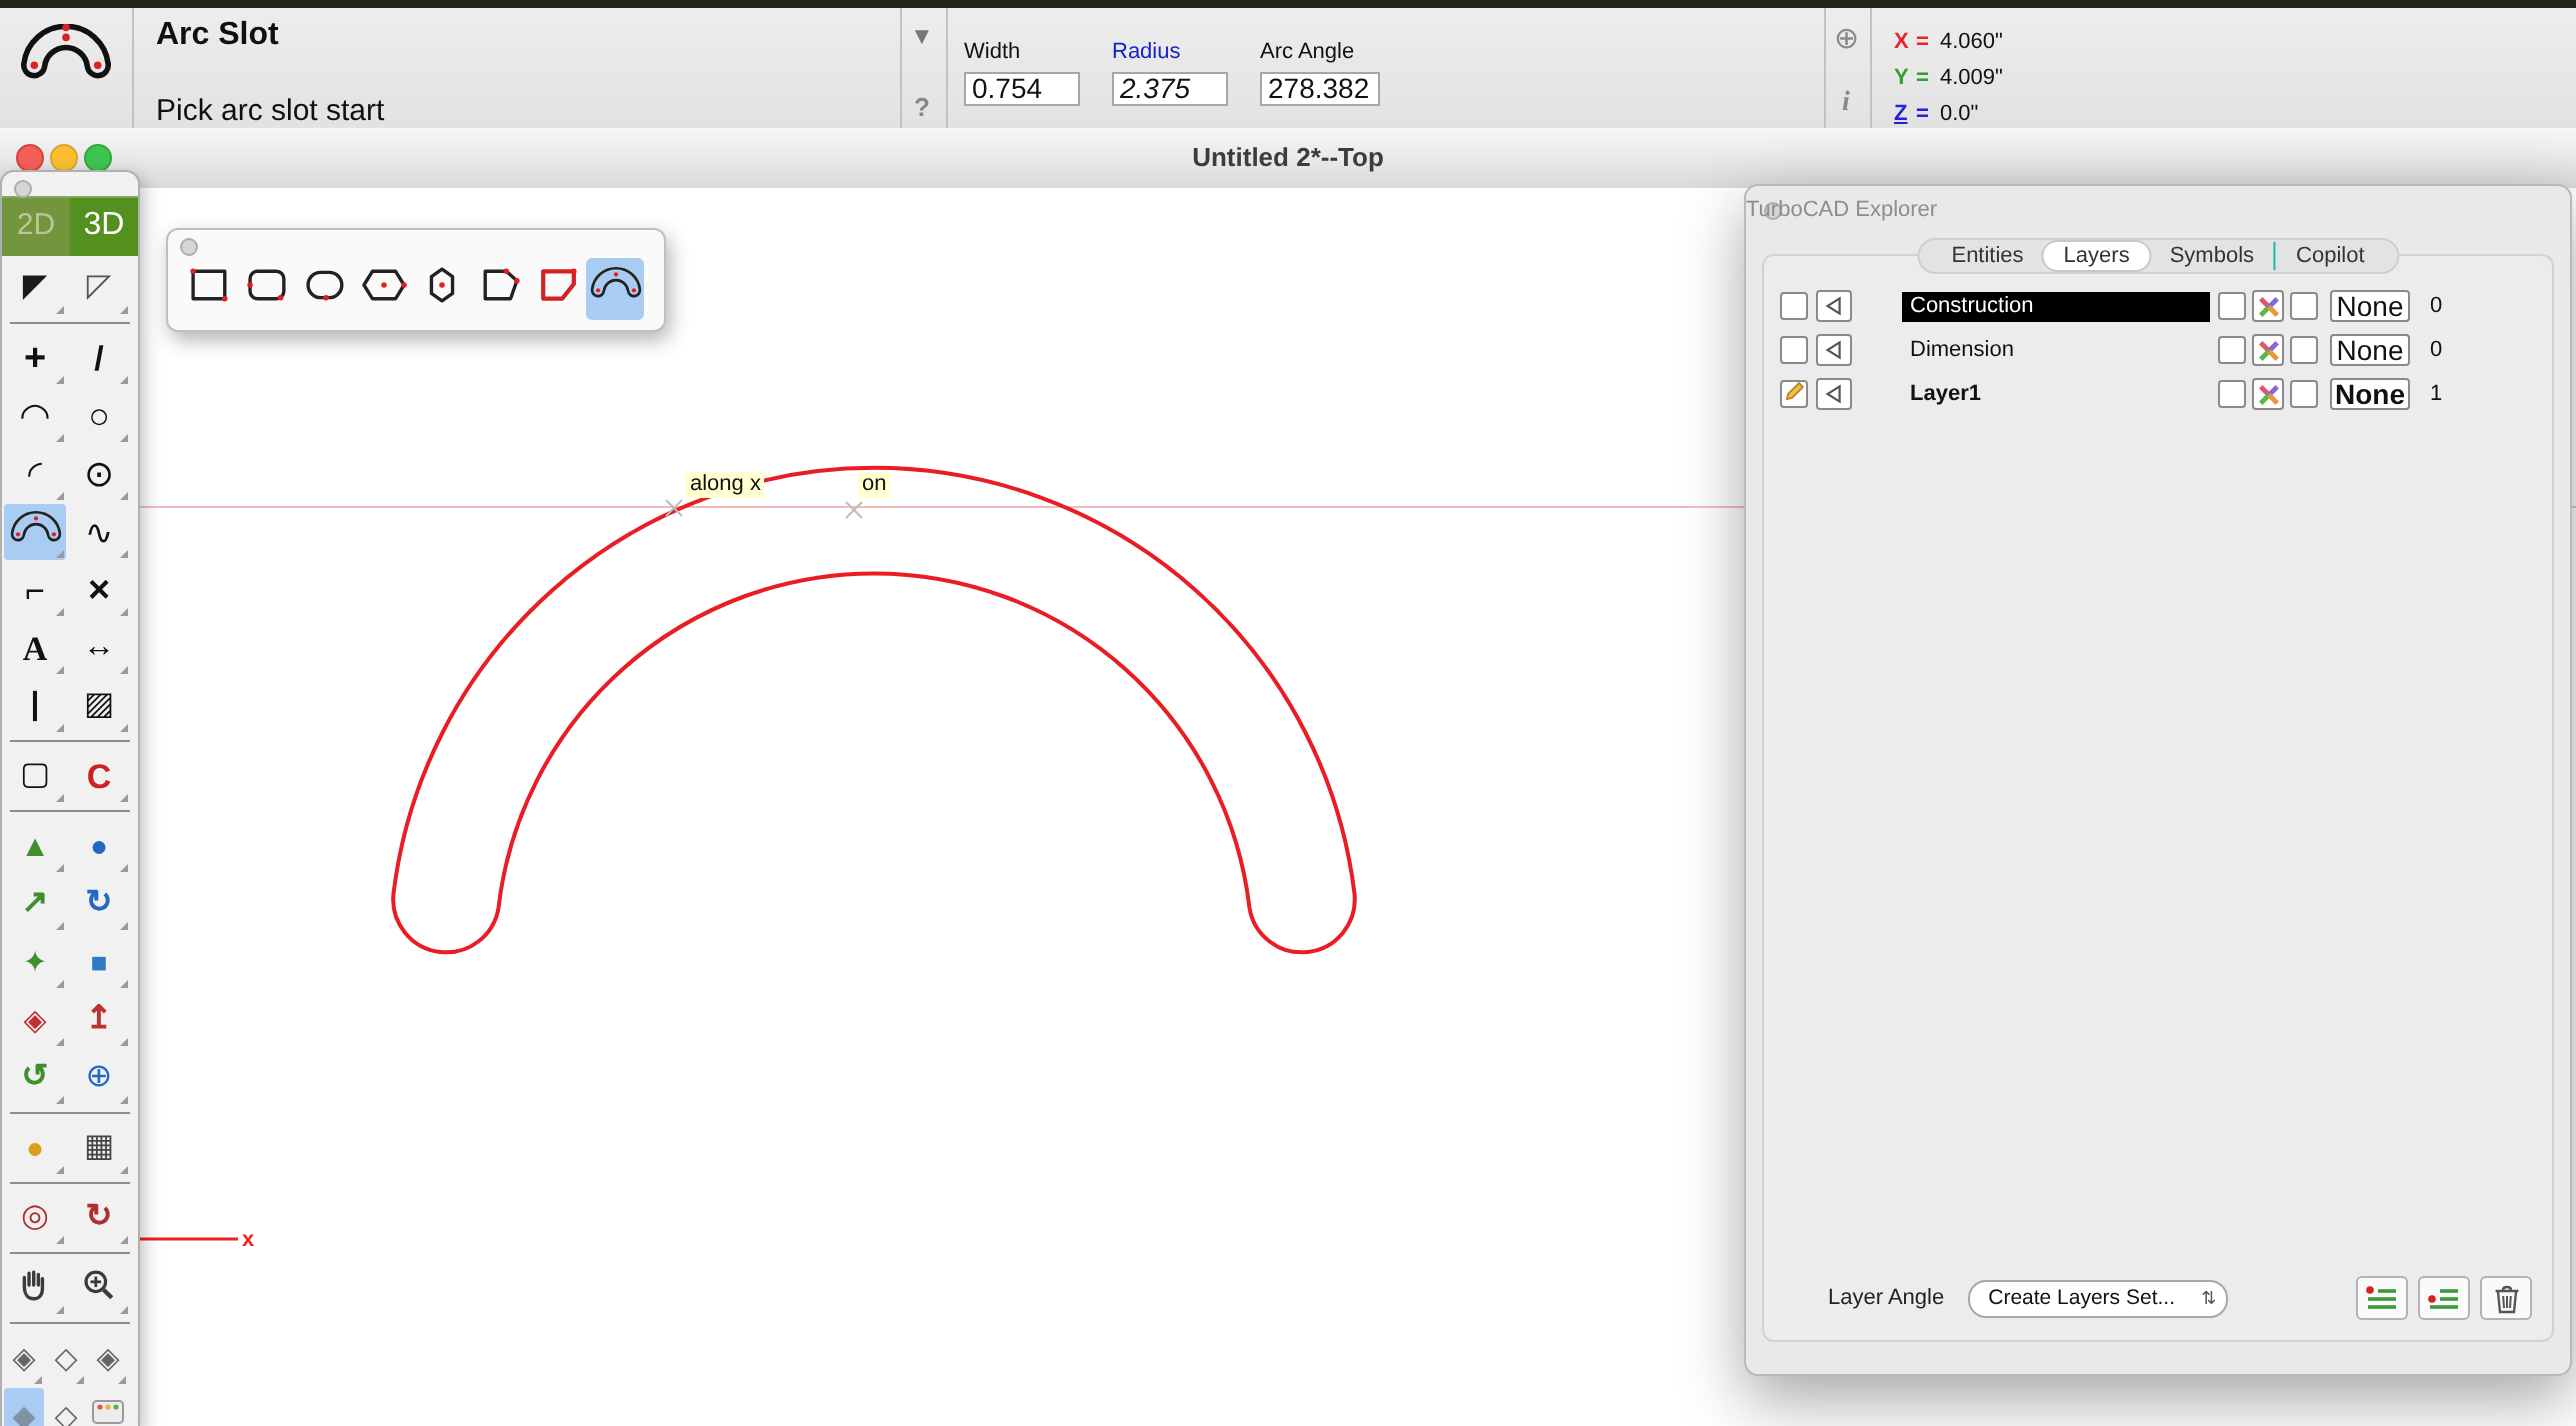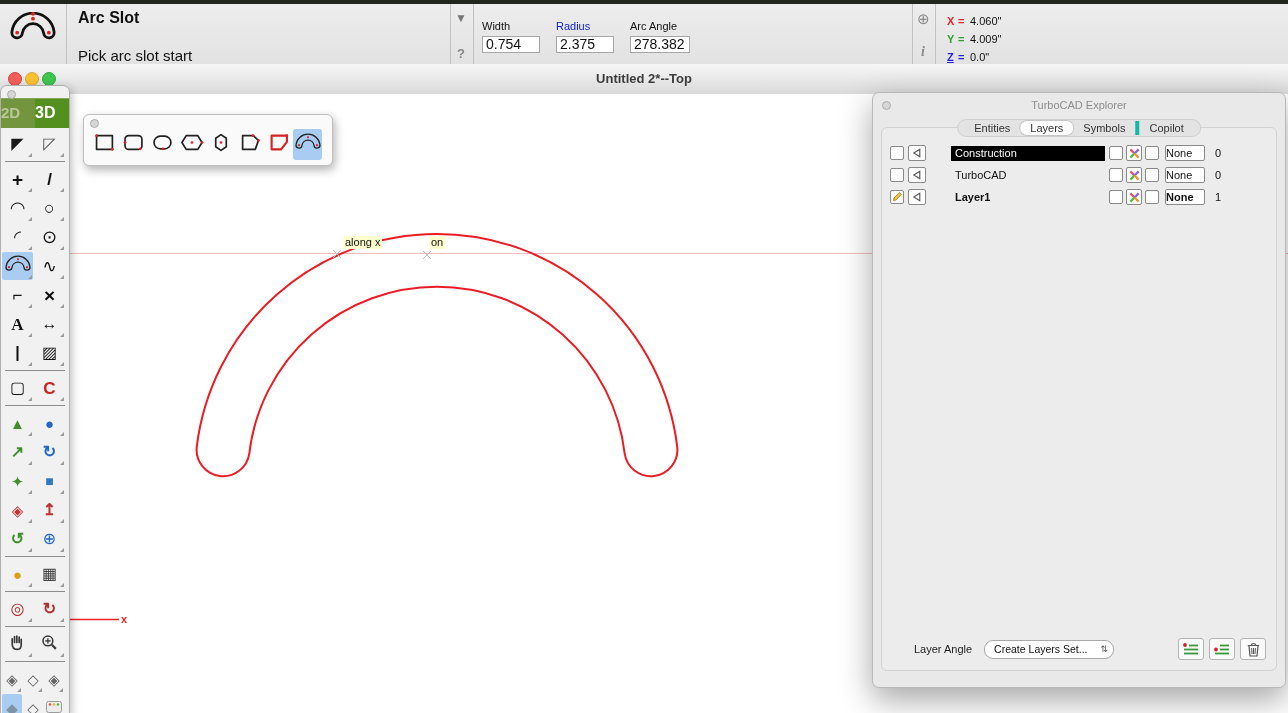--- a/index.html
+++ b/index.html
@@ -49,21 +49,21 @@
 
   
   #palette{left:0;top:85px;width:68px;height:628px;background:#f1f1f1;
            border:1px solid #b0b0b0;border-radius:7px 7px 0 0;
            box-shadow:2px 3px 9px rgba(0,0,0,.25)}
   #palette-grip{height:12px;position:relative}
   .paldot{position:absolute;left:6px;top:4px;width:7px;height:7px;border-radius:50%;
           background:#d6d6d6;border:1px solid #adadad}
   #dim-tabs{height:29px;display:flex;background:linear-gradient(90deg,#73953e 0 49%,#53901d 51%);
             border-top:1px solid #87a65b}
-  #dim-tabs .dtab{flex:1;text-align:left;line-height:28px;font-weight:bold}
+  #dim-tabs .dtab{flex:1;text-align:center;line-height:28px;font-weight:normal}
   #tab-2d{color:#b9c79b;font-size:15px}
   #tab-3d{color:#fff;font-size:16px}
   #tool-grid{padding-top:2px}
   .prow{display:flex;padding-left:1px}
   .tcell{width:31px;height:28px;margin:0 1px 1px 0;display:flex;align-items:center;
          justify-content:center;position:relative;border-radius:2px}
   .tcell::after{content:"";position:absolute;right:1px;bottom:1px;width:0;height:0;
          border-left:4px solid transparent;border-bottom:4px solid #9a9a9a}
   .tcell.sel{background:#a9cdf2}
   .tcell .g{font-size:16px;line-height:1}
@@ -73,46 +73,46 @@
   
   #shapesbar{left:83px;top:114px;width:248px;height:50px;background:#fafafa;
              border:1px solid #bfbfbf;border-radius:6px;box-shadow:2px 4px 10px rgba(0,0,0,.3)}
   #shapes-row{position:absolute;left:6px;top:14px;display:flex}
   .scell{width:29px;height:31px;display:flex;align-items:center;justify-content:center;border-radius:3px}
   .scell.sel{background:#a9cdf2}
 
   
   #explorer{left:872px;top:92px;width:412px;height:594px;background:#e9e9e9;
             border:1px solid #b9b9b9;border-radius:7px;box-shadow:0 12px 32px rgba(0,0,0,.35)}
-  #exp-title{position:absolute;top:6px;width:100%;text-align:center;font-size:11px;color:#8d8d8d}
+  #exp-title{position:absolute;top:6px;width:100%;font-size:11px;color:#8d8d8d}
   #exp-inner{position:absolute;left:8px;top:34px;right:8px;bottom:16px;background:#ececec;
              border:1px solid #d2d2d2;border-radius:6px}
   #exp-tabs{position:absolute;top:-9px;left:50%;transform:translateX(-50%);display:flex;
             align-items:center;background:#e3e3e3;border:1px solid #cfcfcf;border-radius:10px;
             padding:1px 6px;font-size:11px;color:#333;white-space:nowrap}
-  .etab{padding:1px 10px;border-right:4px solid #14b8a6}
+  .etab{padding:1px 10px;border-right:1px solid #14b8a6}
   .etab:last-child{border-right:none}
   .etab.sel{background:#fff;border-radius:8px;box-shadow:0 0 0 1px #c8c8c8;border-right:none}
   .etab.presel{border-right:none}
   #layer-rows{position:absolute;top:14px;left:6px;right:6px}
   .lrow{display:flex;align-items:center;height:22px}
   .cb{width:12px;height:12px;background:#fff;border:1px solid #8a8a8a;border-radius:2px;
       flex:none;display:flex;align-items:center;justify-content:center}
   .cb1{margin-left:2px}
   .tribtn{width:16px;height:14px;background:#fff;border:1px solid #8a8a8a;border-radius:2px;
           margin-left:4px;flex:none;display:flex;align-items:center;justify-content:center}
   .lname{width:146px;margin-left:25px;font-size:11px;height:15px;line-height:15px;
          padding:0 4px;color:#111;flex:none;white-space:nowrap;overflow:hidden}
   .lname.sel{background:#000;color:#fff}
   .lname.b{font-weight:bold}
   .cb2{margin-left:4px}.cb3{margin-left:3px}
   .colorx{width:14px;height:14px;background:#fff;border:1px solid #8a8a8a;border-radius:2px;
           margin-left:3px;flex:none;display:flex;align-items:center;justify-content:center}
   .nonebtn{width:38px;height:14px;background:#fff;border:1px solid #8a8a8a;border-radius:2px;
-           margin-left:6px;font-size:11px;text-align:left;line-height:14px;color:#111;flex:none}
+           margin-left:6px;font-size:14px;text-align:center;line-height:14px;color:#111;flex:none}
   .nonebtn.b{font-weight:bold}
   .lcount{margin-left:10px;font-size:11px;color:#111}
   .pencil{font-size:11px;color:#d59b2a;line-height:1}
   #exp-footer{position:absolute;left:10px;right:10px;bottom:10px;display:flex;align-items:center}
   #exp-footer .flabel{font-size:11px;color:#222;margin-left:22px}
   #ls-dropdown{margin-left:12px;width:114px;height:17px;background:#fff;border:1px solid #a8a8a8;
                border-radius:9px;display:flex;align-items:center;justify-content:space-between;
                font-size:10.5px;color:#111;padding:0 5px 0 9px}
   #ls-dropdown .chev{font-size:9px;color:#555}
   .fspacer{flex:1}
@@ -144,21 +144,21 @@
   <div id="tb-help" class="abs">?</div>
 
   <div id="tb-fields" class="abs">
   <div class="field">
     <label style="color: rgb(17, 17, 17);">Width</label>
     <div class="fval" style="width: 50px;">0.754</div>
   </div>
 
   <div class="field">
     <label style="color: rgb(19, 34, 204);">Radius</label>
-    <div class="fval" style="width: 50px;">2.375</div>
+    <div class="fval" style="width: 50px; font-style: italic;">2.375</div>
   </div>
 
   <div class="field">
     <label style="color: rgb(17, 17, 17);">Arc Angle</label>
     <div class="fval" style="width: 52px;">278.382</div>
   </div>
 </div>
 
   <div id="tb-target" class="abs">⊕</div>
   <div id="tb-info" class="abs">i</div>
@@ -530,21 +530,21 @@
     <div class="lcount">0</div>
   </div>
 
   <div class="lrow">
     <div class="cb cb1"></div>
     <div class="tribtn">
             <svg width="10" height="10" viewBox="0 0 10 10">
               <path d="M7.8,1.2 L1.8,5 L7.8,8.8 Z" fill="#fff" stroke="#555" stroke-width="1.1"></path>
             </svg>
           </div>
-    <div class="lname">TurboCAD</div>
+    <div class="lname">Dimension</div>
     <div class="cb cb2"></div>
     <div class="colorx">
             <svg width="11" height="11" viewBox="0 0 12 12">
               <line x1="6" y1="6" x2="1.5" y2="1.5" stroke="#e0566a" stroke-width="2.6"></line>
               <line x1="6" y1="6" x2="10.5" y2="1.5" stroke="#8a65d8" stroke-width="2.6"></line>
               <line x1="6" y1="6" x2="1.5" y2="10.5" stroke="#57b847" stroke-width="2.6"></line>
               <line x1="6" y1="6" x2="10.5" y2="10.5" stroke="#e8963c" stroke-width="2.6"></line>
             </svg>
           </div>
     <div class="cb cb3"></div>

